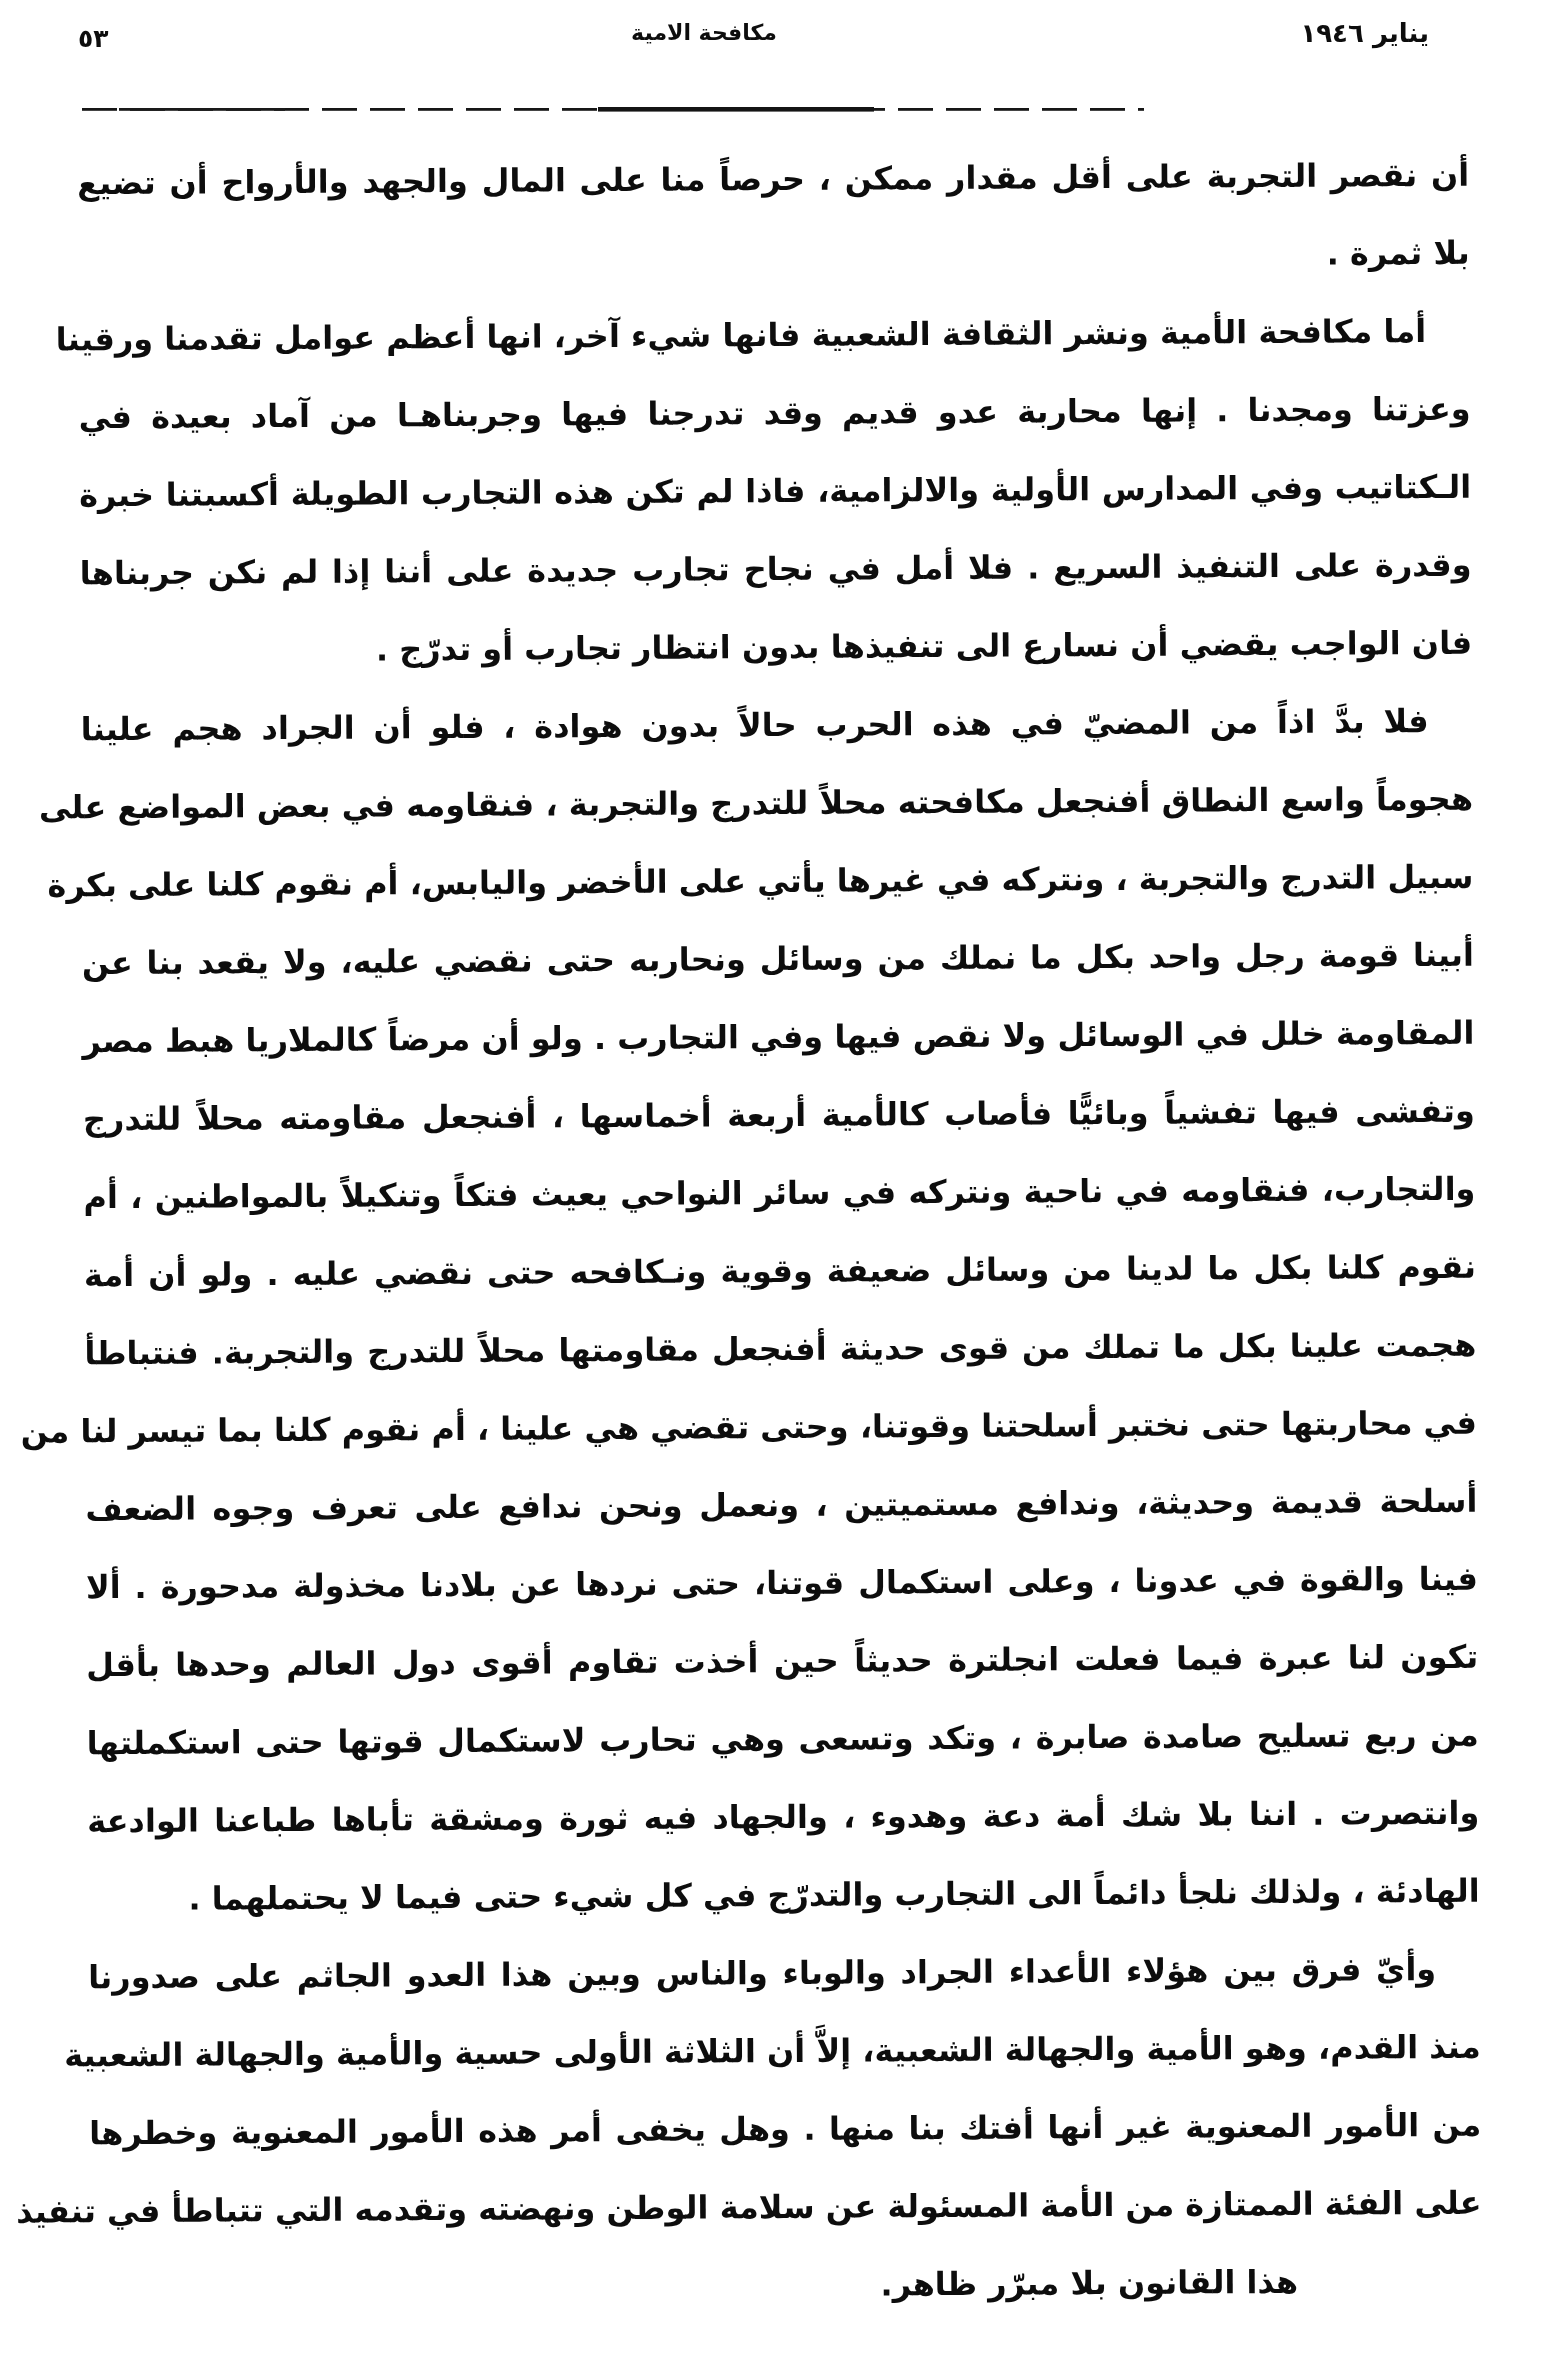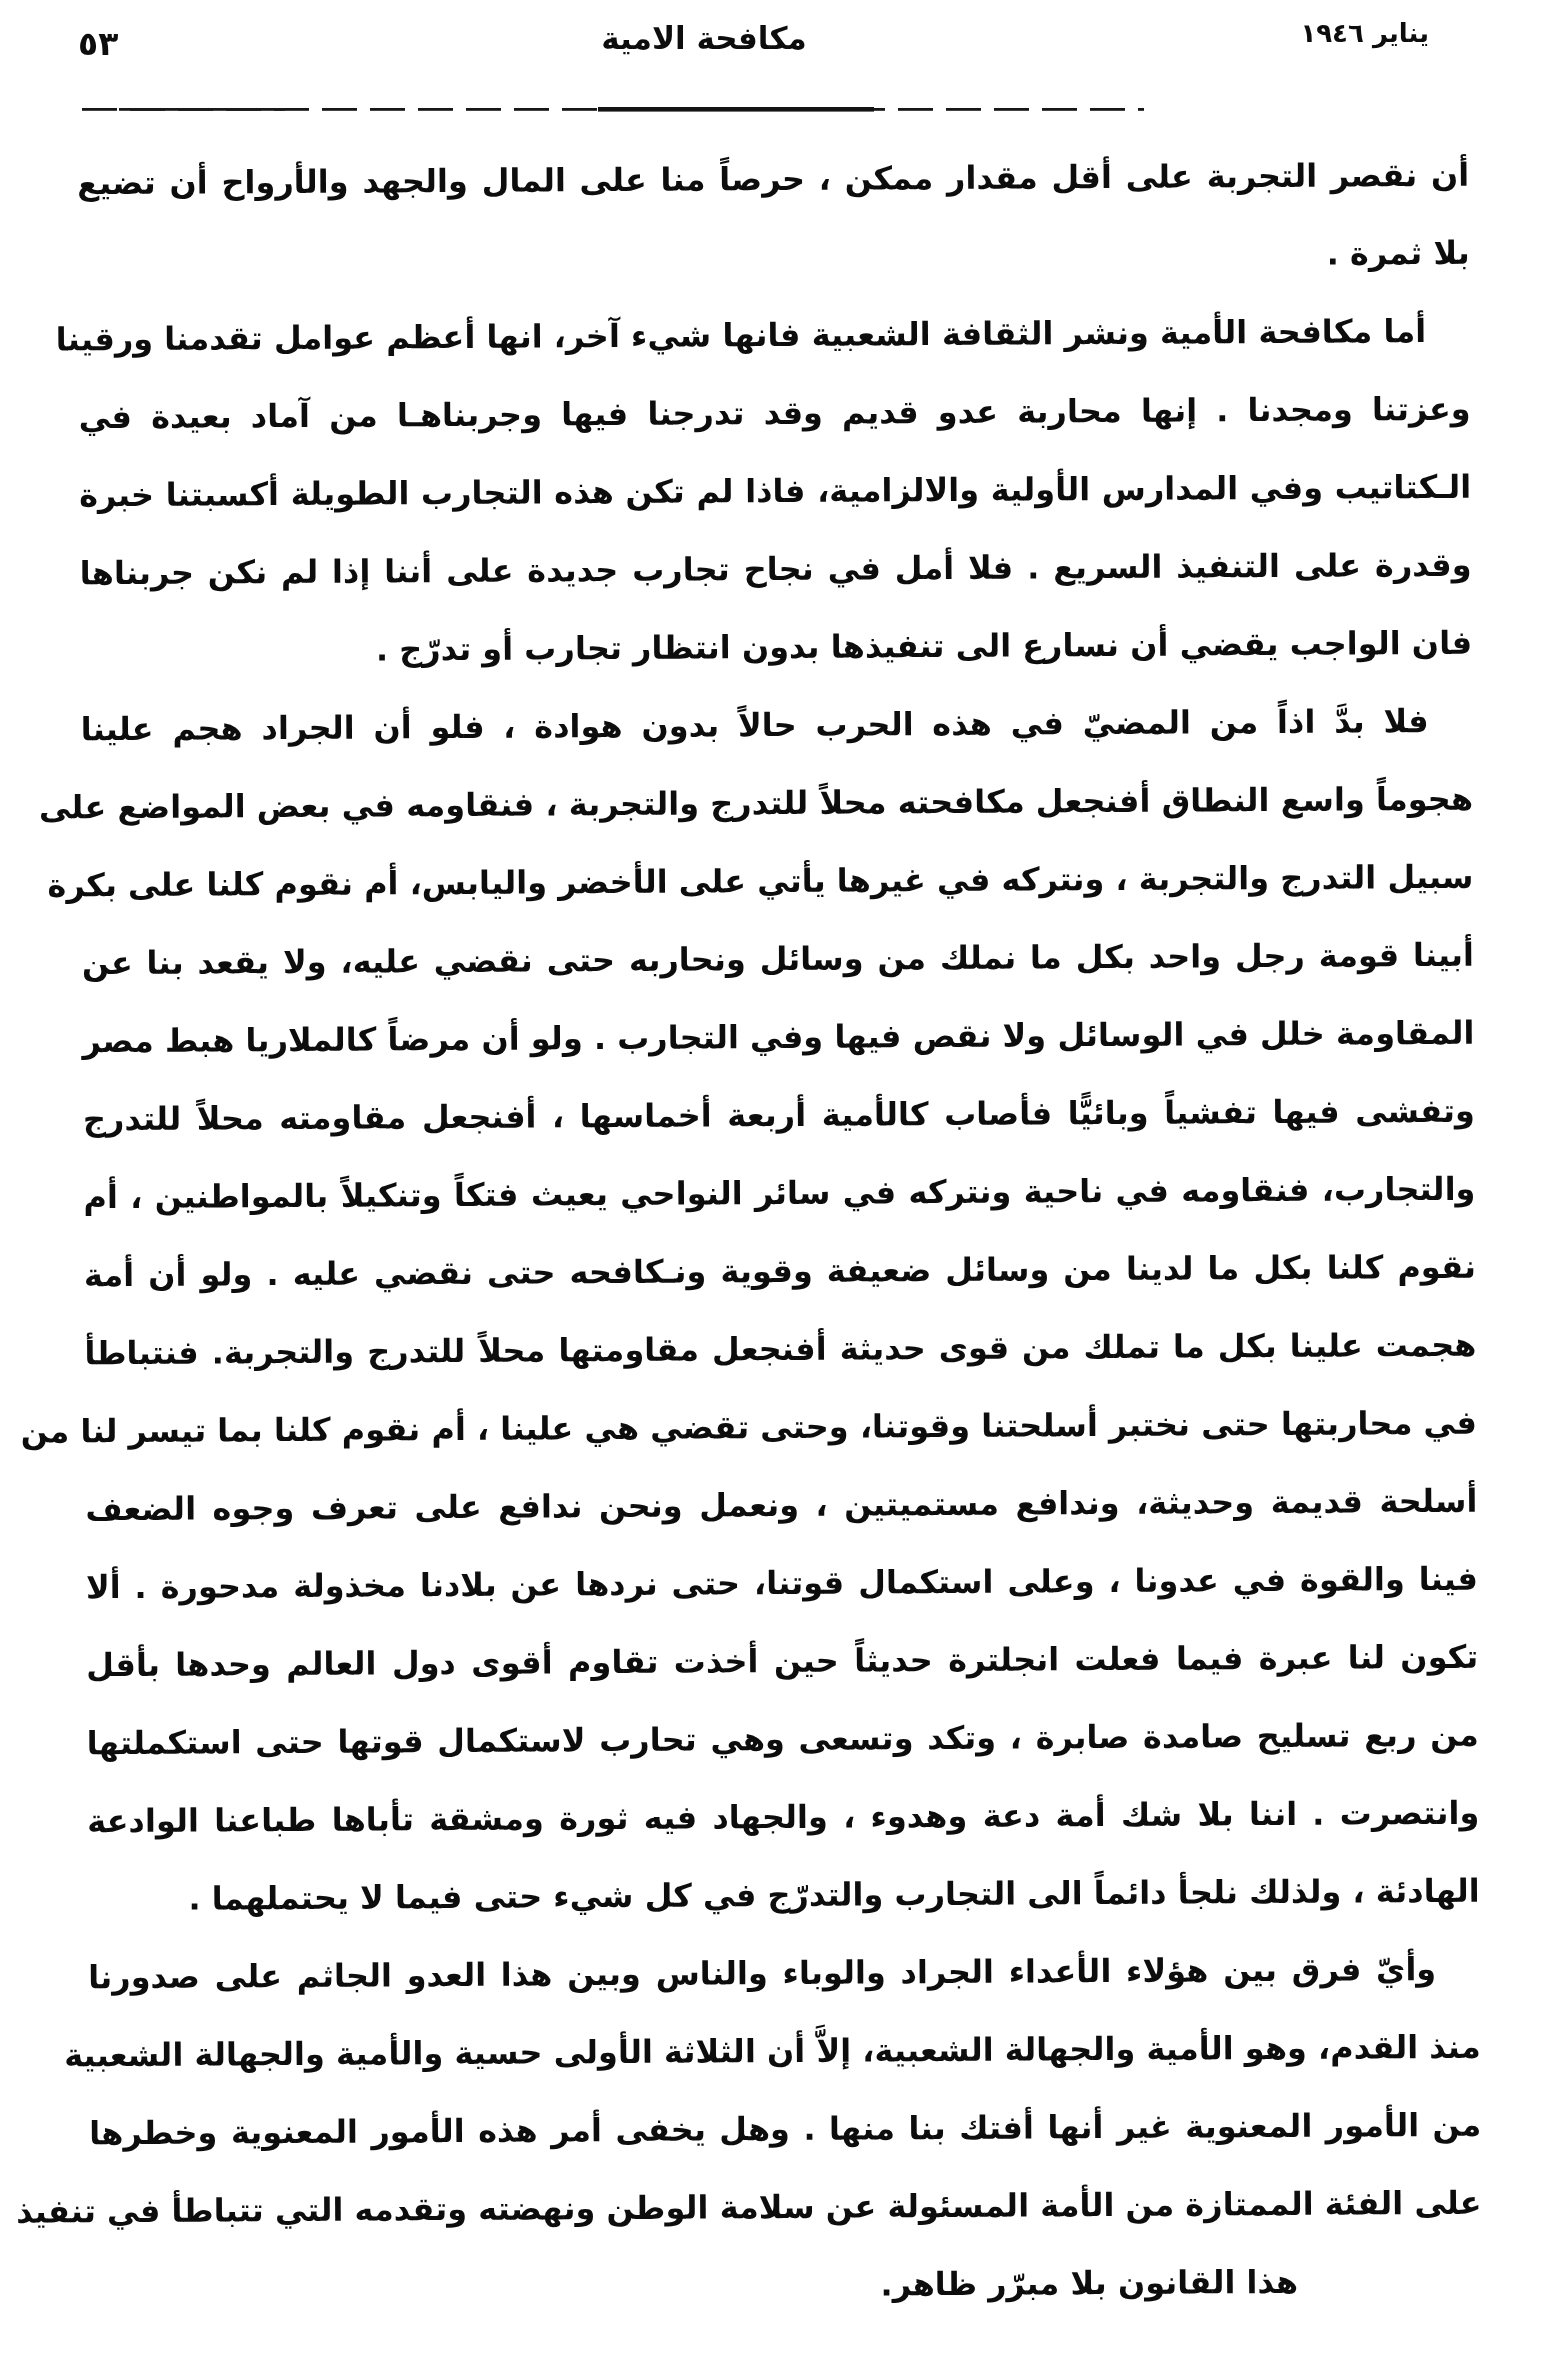--- a/index.html
+++ b/index.html
@@ -10,26 +10,26 @@
     background: #ffffff;
     color: #0d0d0d;
     font-family: "DejaVu Sans", sans-serif;
     overflow: hidden;
     direction: rtl;
   }
   
   .header { position: absolute; top: 0; left: 0; right: 0; height: 138px; }
   .page-number {
     position: absolute; top: 24px; left: 79px;
-    font-size: 33px; font-weight: 700; direction: ltr;
+    font-size: 25px; font-weight: 700; direction: ltr;
   }
   .journal-title {
     position: absolute; top: 20px; left: 705px;
     transform: translateX(-50%);
-    font-size: 31px; font-weight: 700; white-space: nowrap;
+    font-size: 22px; font-weight: 700; white-space: nowrap;
   }
   .issue-date {
     position: absolute; top: 18.4px; right: 120px;
     font-size: 26px; font-weight: 700; white-space: nowrap;
   }
   .header-rule {
     position: absolute; top: 107px; left: 83px;
     width: 1062px; height: 5.5px;
     background-image:
       linear-gradient(#141414, #141414),

